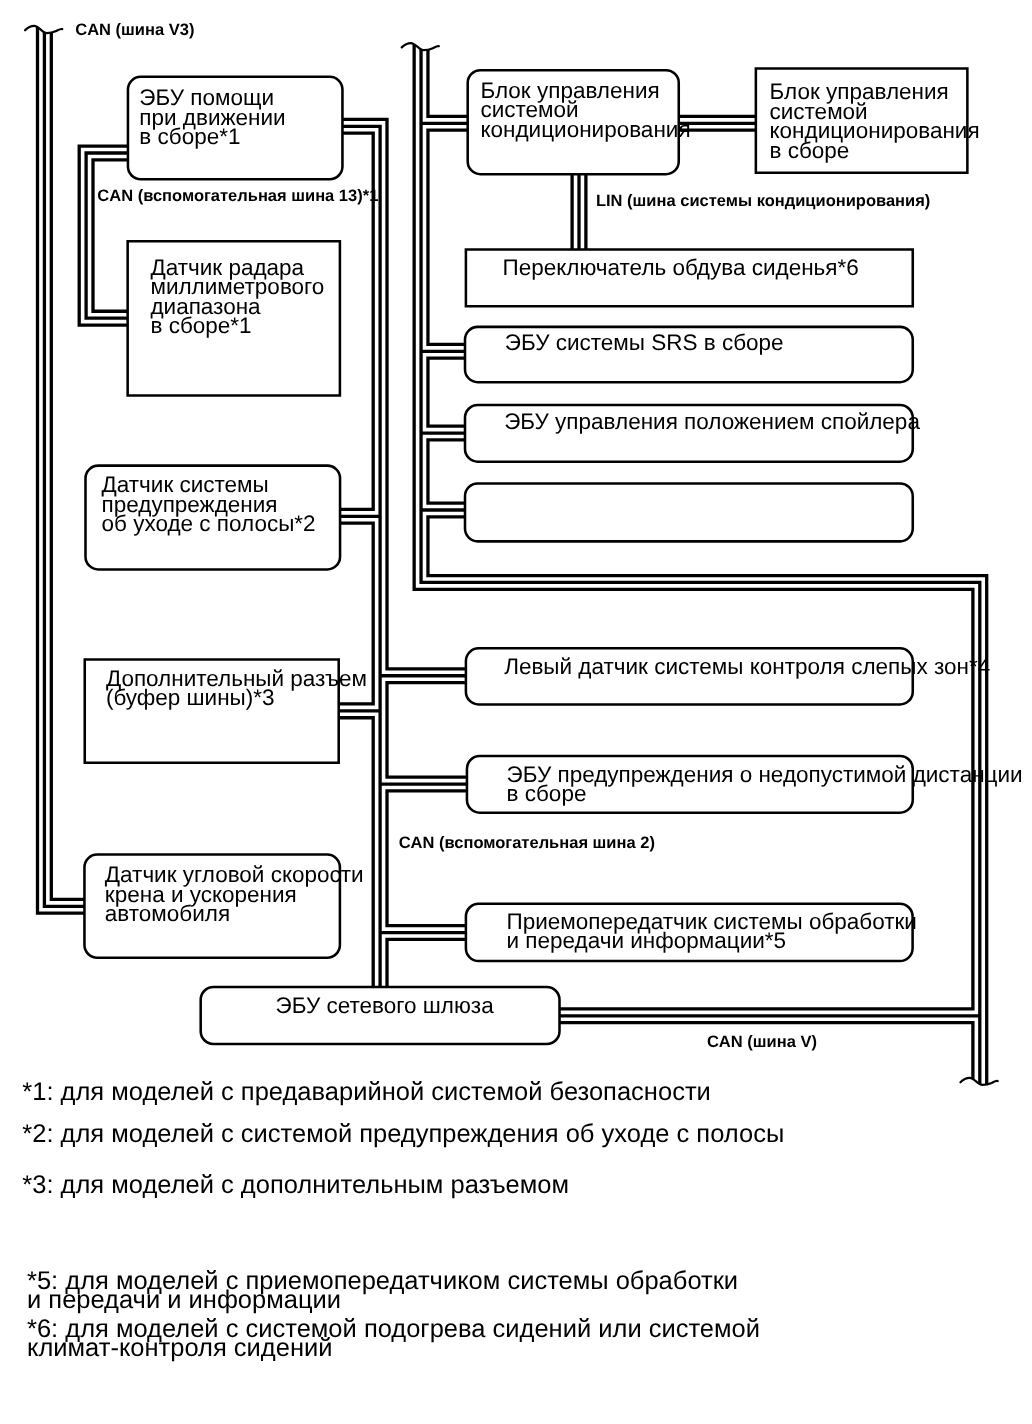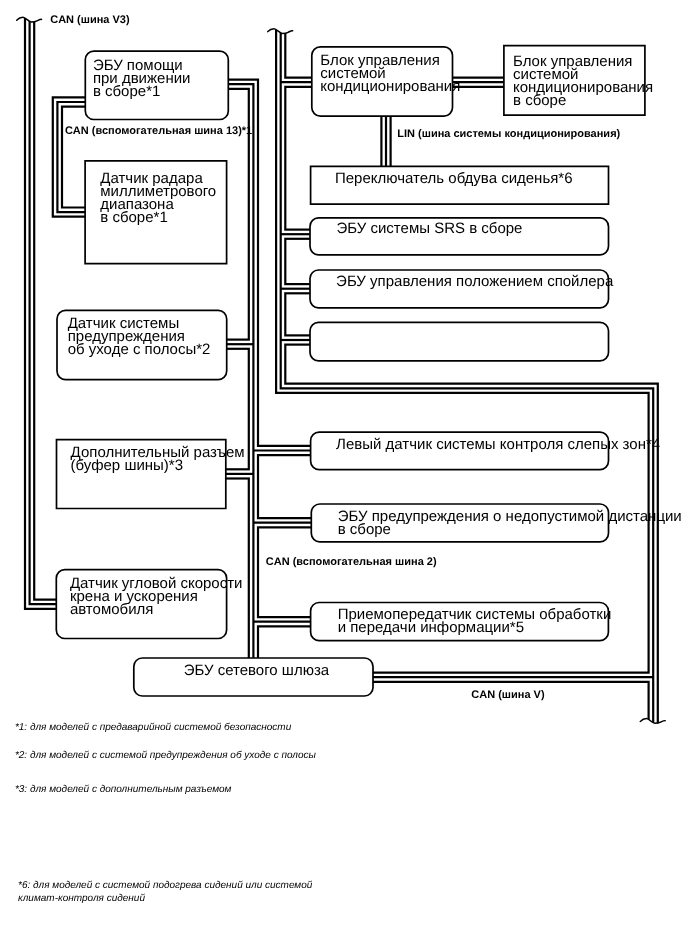--- a/index.html
+++ b/index.html
@@ -9,21 +9,21 @@
   svg#net{position:absolute;top:0;left:0;display:block;}
   .bo{fill:none;stroke:#000;stroke-width:11.4;stroke-linejoin:miter;stroke-linecap:butt;}
   .bw{fill:none;stroke:#fff;stroke-width:7.0;stroke-linejoin:miter;stroke-linecap:butt;}
   .bc{fill:none;stroke:#000;stroke-width:2.2;stroke-linejoin:miter;stroke-linecap:butt;}
   .sqmask{fill:#fff;stroke:none;}
   .sq{fill:none;stroke:#000;stroke-width:1.5;stroke-linecap:round;stroke-linejoin:round;}
   .bx{fill:#fff;stroke:#000;stroke-width:1.7;}
   .textlayer{position:absolute;top:0;left:0;width:688px;height:949px;}
   .btxt{position:absolute;font-size:15px;line-height:13px;color:#000;white-space:pre;}
   .blbl{position:absolute;font-size:11px;line-height:13px;color:#000;white-space:pre;font-weight:bold;}
-  .fnote{position:absolute;font-size:10px;line-height:13.1px;color:#000;white-space:pre;font-style:italic;}
+  .fnote{position:absolute;font-size:17px;line-height:13.1px;color:#000;white-space:pre;}
 </style>
 </head>
 <body>
 
 <div id="stage">
 <svg id="net" width="688" height="949" viewBox="0 0 688 949">
 <g>
   <path class="bo" d="M 29.6 12 L 29.6 604.2 L 59 604.2"></path>
   <path class="bo" d="M 88 102.0 L 57.4 102.0 L 57.4 212.1 L 88 212.1"></path>
   <path class="bo" d="M 226 84.2 L 253.4 84.2 L 253.4 659"></path>
@@ -116,16 +116,17 @@
 <div class="btxt" style="left:337.7px;top:608.1px"><div class="tl">Приемопередатчик системы обработки</div><div class="tl">и передачи информации*5</div></div>
 <div class="btxt" style="left:183.7px;top:663.8px"><div class="tl">ЭБУ сетевого шлюза</div></div>
 <div class="blbl" style="left:50.2px;top:13.7px">CAN (шина V3)</div>
 <div class="blbl" style="left:64.9px;top:125.2px">CAN (вспомогательная шина 13)*1</div>
 <div class="blbl" style="left:397.3px;top:127.8px">LIN (шина системы кондиционирования)</div>
 <div class="blbl" style="left:265.8px;top:556.1px">CAN (вспомогательная шина 2)</div>
 <div class="blbl" style="left:471.3px;top:688.7px">CAN (шина V)</div>
 <div class="fnote" style="left:14.9px;top:720.6px"><div class="tl">*1: для моделей с предаварийной системой безопасности</div></div>
 <div class="fnote" style="left:14.9px;top:749.4px"><div class="tl">*2: для моделей с системой предупреждения об уходе с полосы</div></div>
 <div class="fnote" style="left:14.9px;top:782.5px"><div class="tl">*3: для моделей с дополнительным разъемом</div></div>
+<div class="fnote" style="left:18.0px;top:847.1px"><div class="tl">*5: для моделей с приемопередатчиком системы обработки</div><div class="tl">и передачи и информации</div></div>
 <div class="fnote" style="left:18.0px;top:879.2px"><div class="tl">*6: для моделей с системой подогрева сидений или системой</div><div class="tl">климат-контроля сидений</div></div>
 </div>
 
 </div>
 
 </body></html>

